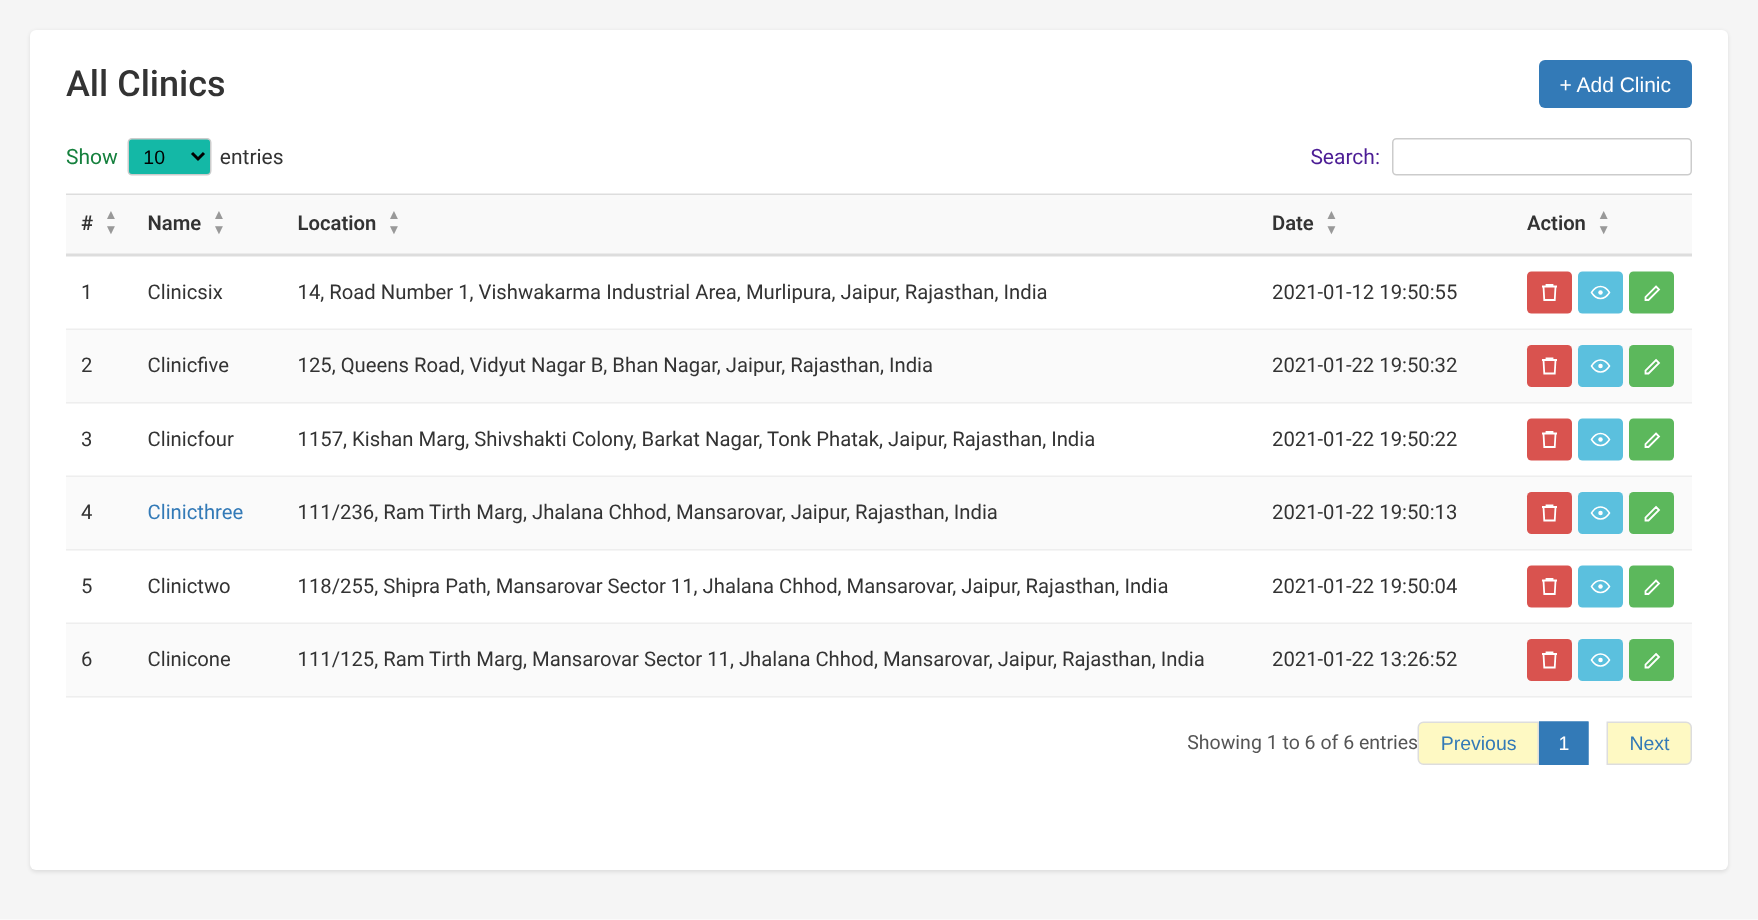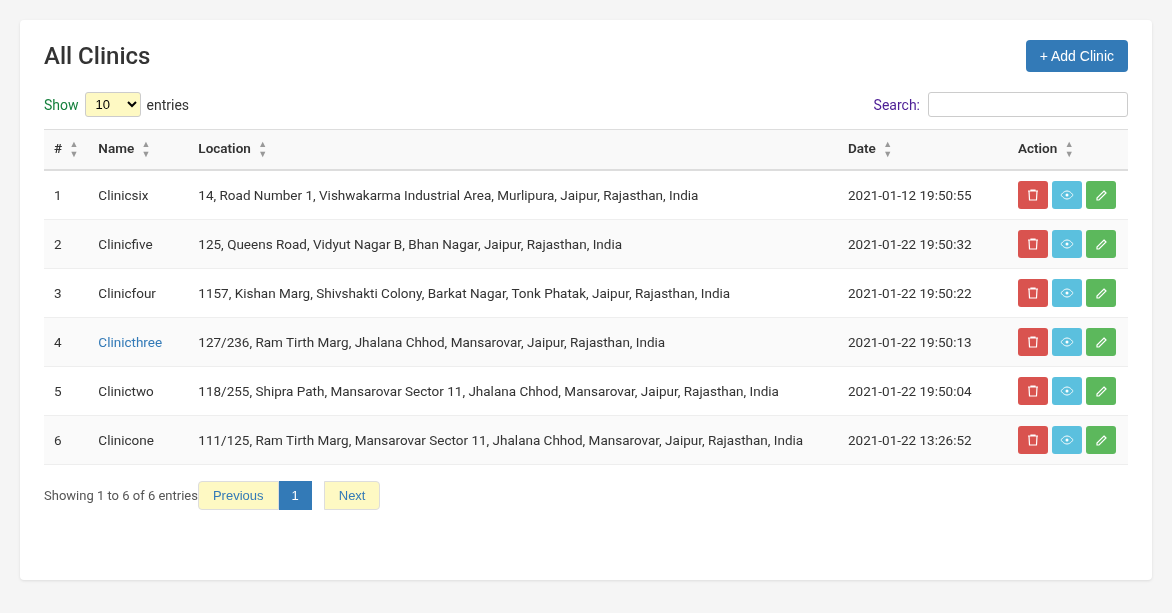--- a/index.html
+++ b/index.html
@@ -50,21 +50,21 @@
       display: flex;
       align-items: center;
       gap: 6px;
     }
     .entries-control label { color: #15803d; }
     .entries-select {
       border: 1px solid #ccc;
       border-radius: 3px;
       padding: 3px 6px;
       font-size: 13px;
-      background: #fef9c3;
+      background: #14b8a6;
     }
     .search-control {
       display: flex;
       align-items: center;
       gap: 8px;
     }
     .search-label { color: #4c1d95; }
     .search-input {
       border: 1px solid #ccc;
       border-radius: 3px;
@@ -161,21 +161,21 @@
       cursor: pointer;
       font-size: 13px;
       display: flex;
       align-items: center;
       justify-content: center;
       width: 30px;
       height: 28px;
     }
     .table-footer {
       display: flex;
-      justify-content: flex-start;
+      justify-content: flex-end;
       align-items: center;
       margin-top: 16px;
     }
     .showing-text { color: #555; font-size: 13px; }
     .pagination {
       display: flex;
       gap: 0;
     }
     .pagination-btn {
       border: 1px solid #ddd;
@@ -339,21 +339,21 @@
                 <svg width="13" height="13" viewBox="0 0 13 13" fill="none" xmlns="http://www.w3.org/2000/svg">
                   <path d="M9 2l2 2-7 7H2v-2L9 2z" stroke="white" stroke-width="1.2" fill="none"></path>
                 </svg>
               </button>
             </div>
           </td>
         </tr>
         <tr>
           <td>4</td>
           <td><a href="#" class="clinic-name-link">Clinicthree</a></td>
-          <td>127/236, Ram Tirth Marg, Jhalana Chhod, Mansarovar, Jaipur, Rajasthan, India</td>
+          <td>111/236, Ram Tirth Marg, Jhalana Chhod, Mansarovar, Jaipur, Rajasthan, India</td>
           <td>2021-01-22 19:50:13</td>
           <td>
             <div class="action-buttons">
               <button class="btn-delete">
                 <svg width="12" height="14" viewBox="0 0 12 14" fill="white" xmlns="http://www.w3.org/2000/svg">
                   <path d="M1 3h10M4 3V2h4v1M2 3l.5 9h7L10 3H2z" stroke="white" stroke-width="1.2" fill="none"></path>
                 </svg>
               </button>
               <button class="btn-view">
                 <svg width="14" height="10" viewBox="0 0 14 10" fill="white" xmlns="http://www.w3.org/2000/svg">

